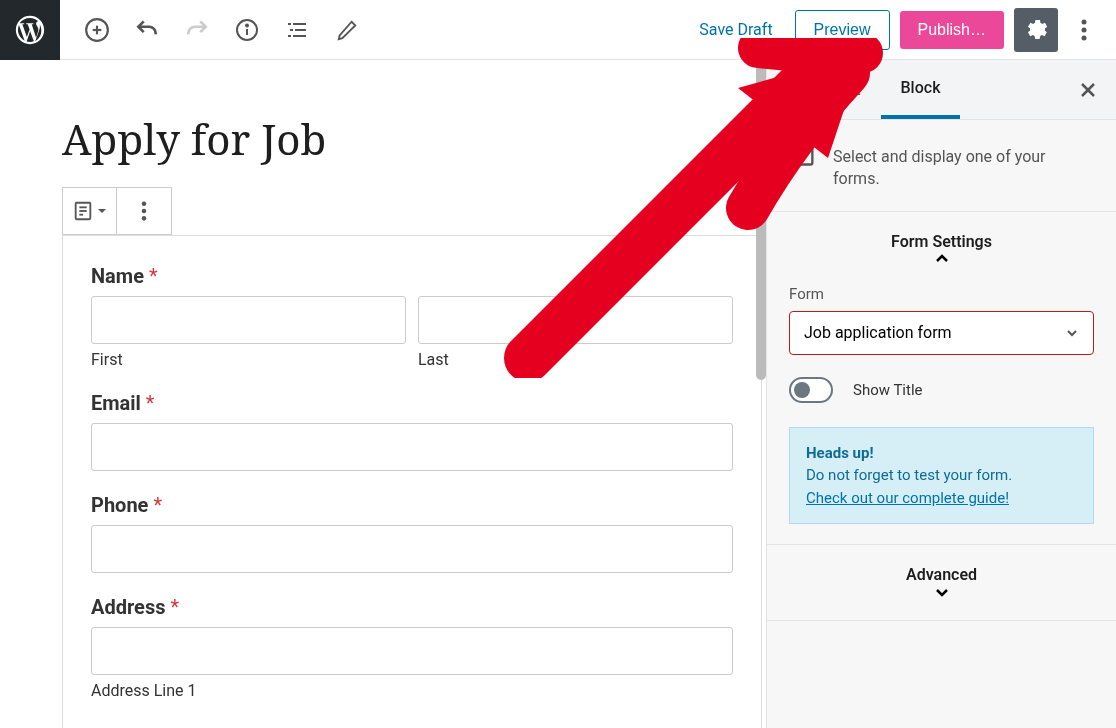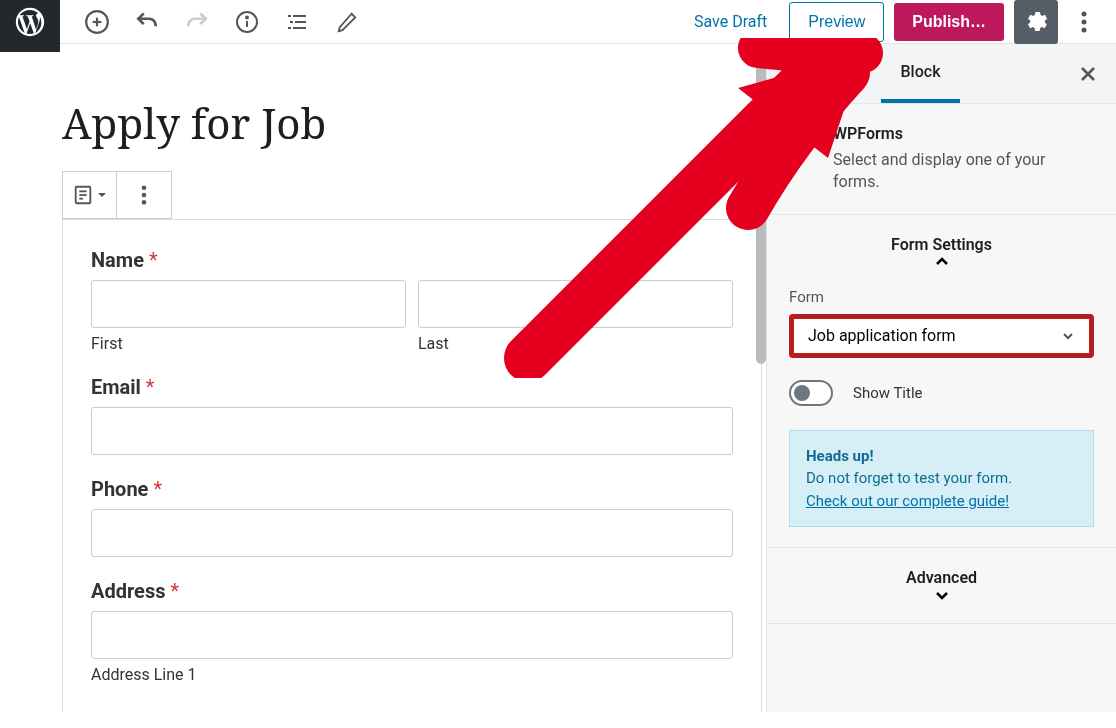--- a/index.html
+++ b/index.html
@@ -6,21 +6,21 @@
     body {
       font-family: -apple-system, BlinkMacSystemFont, "Segoe UI", Roboto, sans-serif;
       width: 1116px;
       height: 728px;
       overflow: hidden;
       background: #fff;
       position: relative;
     }
     
     .toolbar {
-      height: 44px;
+      height: 60px;
       display: flex;
       align-items: center;
       border-bottom: 1px solid #e2e4e7;
       background: #fff;
     }
     .wp-logo {
       width: 60px;
       height: 60px;
       background: #23282d;
       display: flex;
@@ -61,28 +61,27 @@
     .preview-btn {
       border: 1px solid #0073aa;
       color: #0073aa;
       background: #fff;
       padding: 10px 18px;
       font-size: 16px;
       cursor: pointer;
       border-radius: 3px;
     }
     .publish-btn {
-      background: #be185d;
+      background: #ec4899;
       color: #fff;
       border: none;
       padding: 10px 18px;
       font-size: 16px;
       cursor: pointer;
       border-radius: 3px;
-      font-weight: bold;
     }
     .settings-btn {
       width: 44px;
       height: 44px;
       background: #555d66;
       color: #fff;
       display: flex;
       align-items: center;
       justify-content: center;
       cursor: pointer;
@@ -235,21 +234,21 @@
       justify-content: space-between;
       align-items: center;
       cursor: pointer;
       flex-direction: column;
     }
     .panel-title { font-weight: 600; font-size: 16px; color: #1e1e1e; }
     .panel-body { margin-top: 18px; }
     .form-label { font-size: 15px; color: #555; margin-bottom: 8px; display: block; }
     .select-wrap {
       position: relative;
-      border: 5px solid #b91c1c;
+      border: 1px solid #b91c1c;
       border-radius: 4px;
       background: #fff;
       height: 44px;
       display: flex;
       align-items: center;
       padding: 0 14px;
       cursor: pointer;
     }
     .select-wrap .chev { margin-left: auto; color: #555; }
     .toggle-row {
@@ -448,21 +447,20 @@
       <div class="block-info">
         <div class="block-icon">
           <svg width="28" height="28" viewBox="0 0 24 24" fill="none" stroke="currentColor" stroke-width="2">
               <rect x="4" y="3" width="16" height="18" rx="1"></rect>
               <line x1="8" y1="8" x2="16" y2="8"></line>
               <line x1="8" y1="12" x2="16" y2="12"></line>
               <line x1="8" y1="16" x2="12" y2="16"></line>
             </svg>
         </div>
         <div>
-          <div class="block-name">WPForms</div>
           <div class="block-desc">Select and display one of your forms.</div>
         </div>
       </div>
     </div>
 
     <div class="panel">
       <div class="panel-header">
         <span class="panel-title">Form Settings</span>
         <svg width="16" height="16" viewBox="0 0 16 16" fill="none" stroke="currentColor" stroke-width="2.5">
             <path d="M3 10l5-5 5 5"></path>

